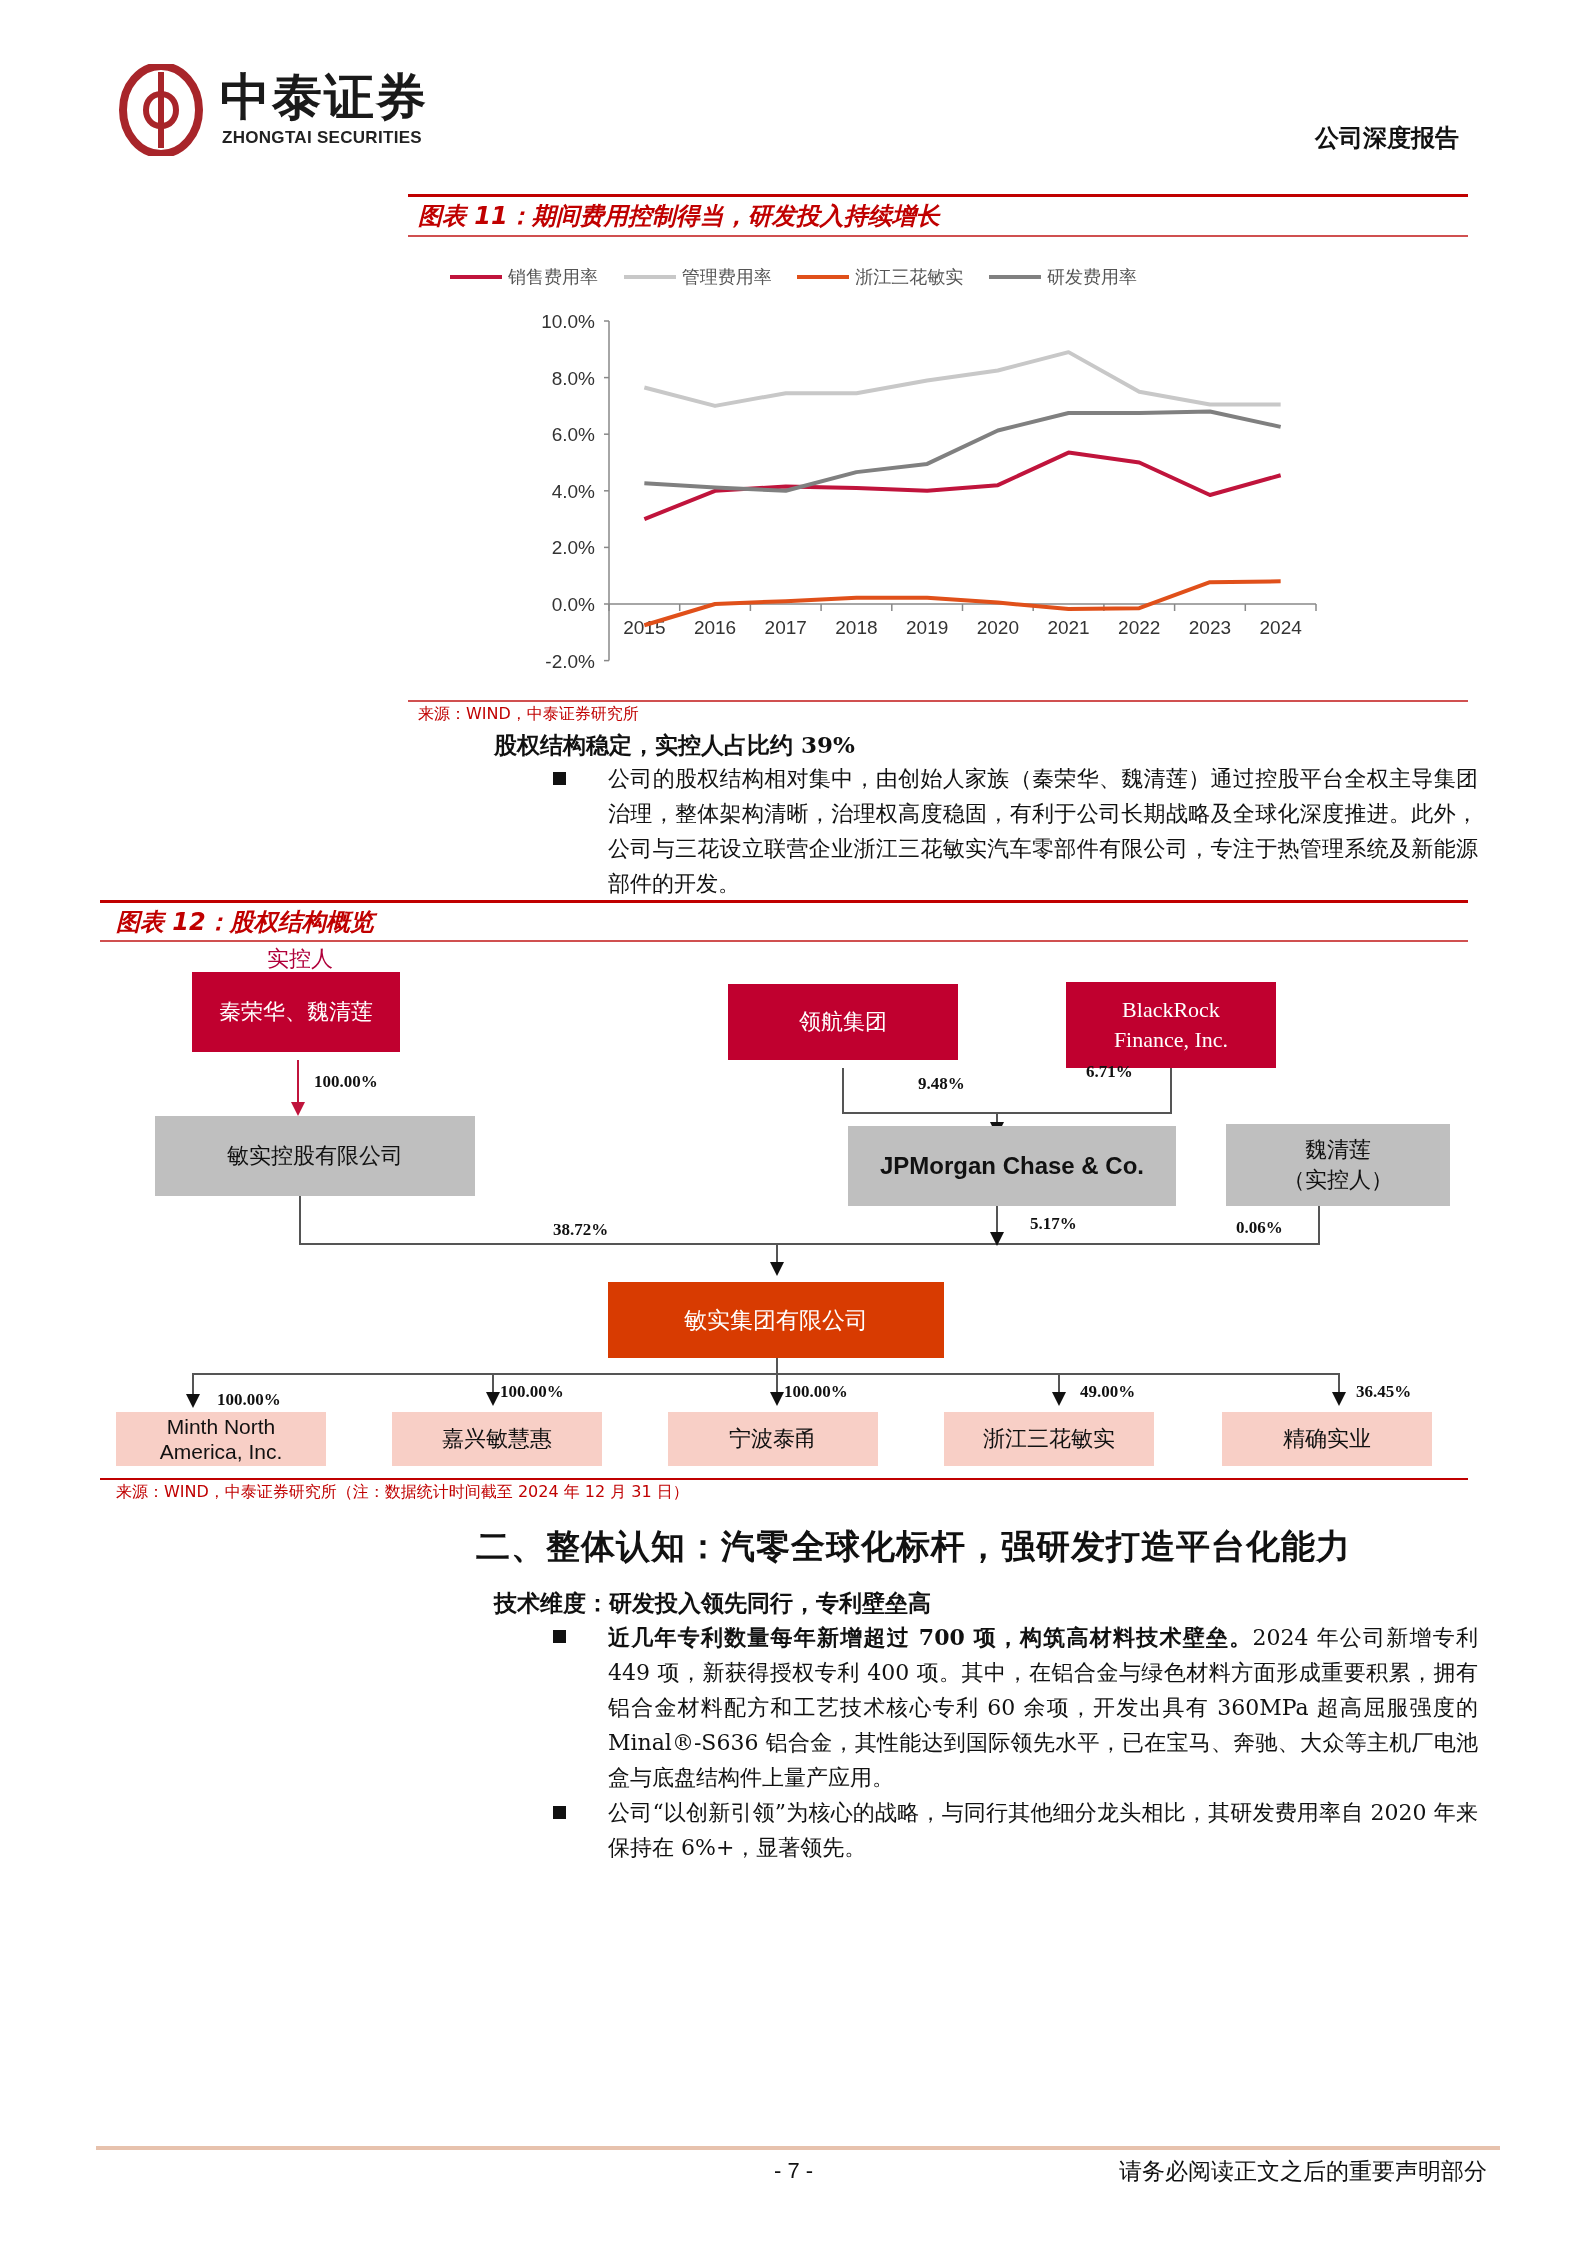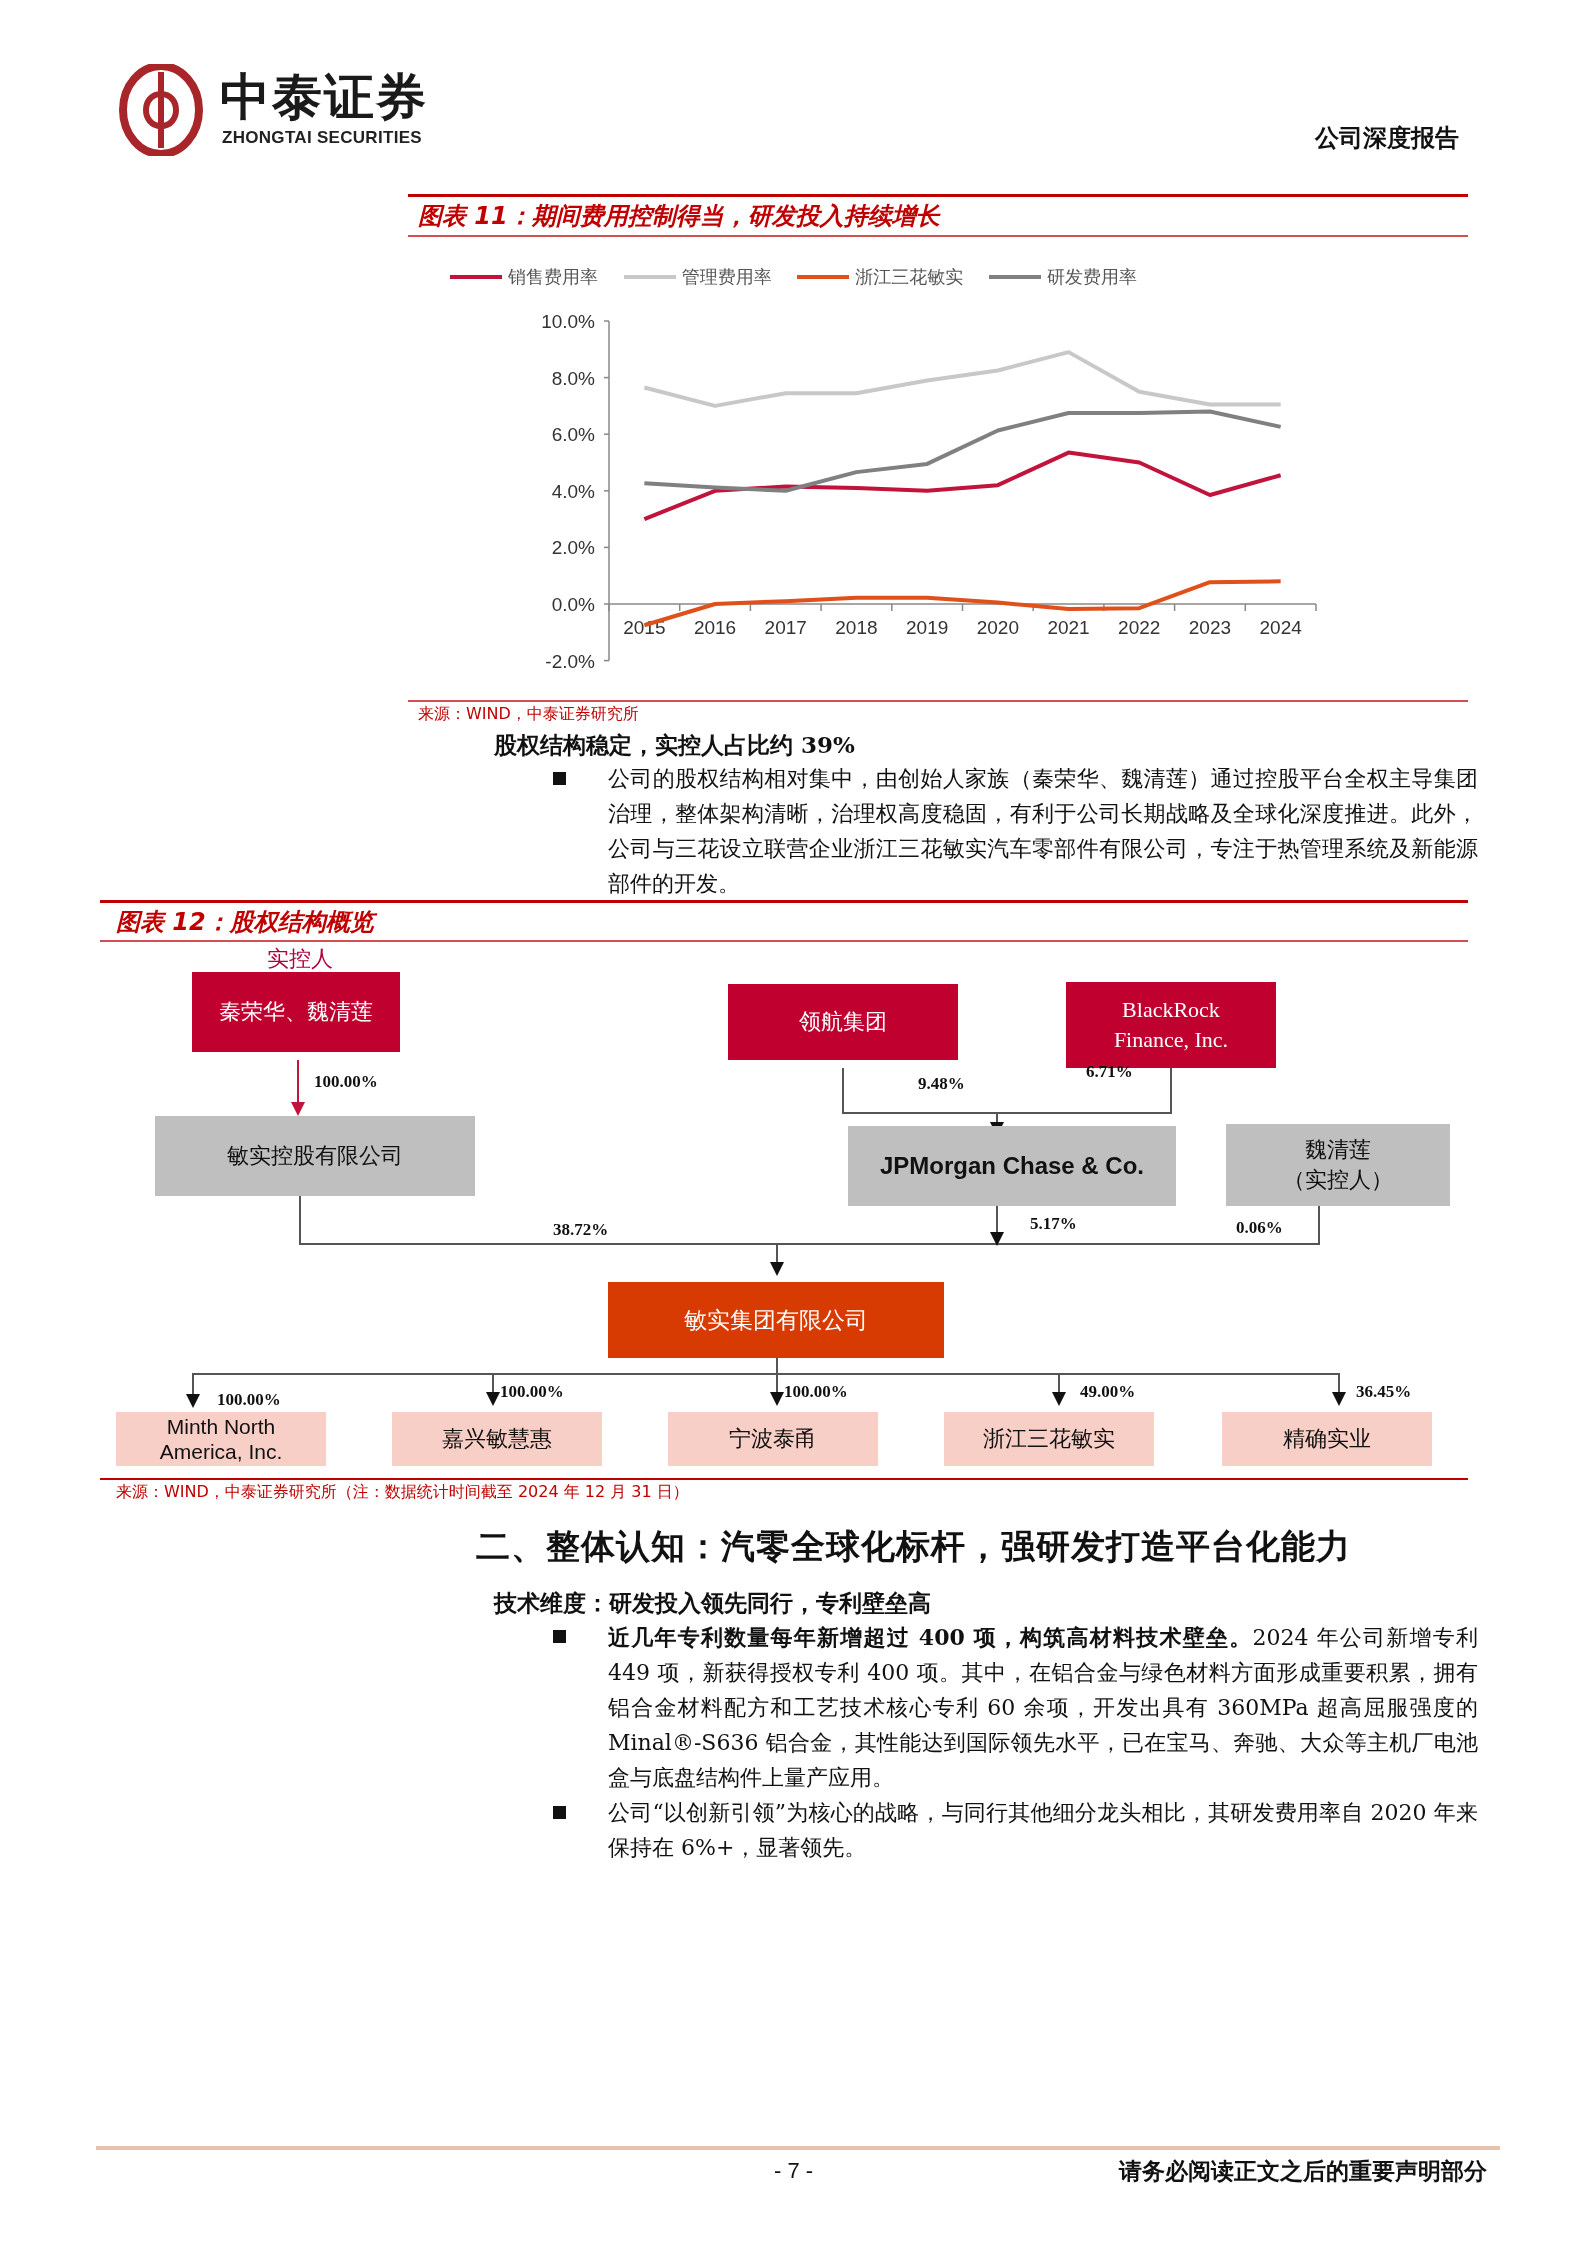--- a/index.html
+++ b/index.html
@@ -38,21 +38,21 @@
   .box-orange { background:#d83b01; color:#fff; font-size:23px; }
   .box-pink { background:#f8cfc6; color:#111; font-size:22px; line-height:28px; }
   .pct { font-family:"Liberation Serif", serif; font-weight:bold; font-size:17px; color:#111; }
   .hline { position:absolute; height:2px; background:#555; }
   .vline { position:absolute; width:2px; background:#555; }
   .arrow { position:absolute; width:0; height:0; border-left:7px solid transparent; border-right:7px solid transparent; border-top:14px solid #111; }
 
   
   #footer-rule { left:96px; top:2146px; width:1404px; height:4px; background:#e7c2ad; }
   #page-num { left:0; width:1587px; text-align:center; top:2158px; font-size:22px; font-family:"Liberation Sans", sans-serif; }
-  #disclaimer { right:100px; top:2156px; font-size:23px; font-weight:bold; }
+  #disclaimer { right:100px; top:2156px; font-size:23px; font-weight:normal; }
 </style>
 </head>
 <body>
 
 <div class="abs" id="logo-mark">
   <svg width="92" height="92" viewBox="0 0 92 92">
     <ellipse cx="46" cy="46" rx="38" ry="44" fill="none" stroke="#a8252a" stroke-width="8"></ellipse>
     <path d="M46 8 L46 84" stroke="#a8252a" stroke-width="6"></path>
     <path d="M46 30 C26 30 26 62 46 62 C66 62 66 30 46 30" fill="none" stroke="#a8252a" stroke-width="6"></path>
   </svg>
@@ -225,19 +225,19 @@
 <div class="abs box box-pink" style="left:1222px; top:1412px; width:210px; height:54px;">
   <span>精确实业</span>
 </div>
 
 <div class="abs" style="left:100px; top:1478px; width:1368px; height:2px; background:#c00000;"></div>
 <div class="abs source" style="left:116px; top:1482px;">来源：WIND，中泰证券研究所（注：数据统计时间截至 2024 年 12 月 31 日）</div>
 
 <div class="abs h-section" style="left:476px; top:1524px;">二、整体认知：汽零全球化标杆，强研发打造平台化能力</div>
 <div class="abs h-sub" style="left:494px; top:1588px;">技术维度：研发投入领先同行，专利壁垒高</div>
 <div class="abs bullet" style="left:553px; top:1630px;"></div>
-<div class="abs para" style="left:608px; top:1620px; width:870px;"><b>近几年专利数量每年新增超过 400 项，构筑高材料技术壁垒。</b><span>2024 年公司新增专利 449 项，新获得授权专利 400 项。其中，在铝合金与绿色材料方面形成重要积累，拥有铝合金材料配方和工艺技术核心专利 60 余项，开发出具有 360MPa 超高屈服强度的 Minal®-S636 铝合金，其性能达到国际领先水平，已在宝马、奔驰、大众等主机厂电池盒与底盘结构件上量产应用。</span></div>
+<div class="abs para" style="left:608px; top:1620px; width:870px;"><b>近几年专利数量每年新增超过 700 项，构筑高材料技术壁垒。</b><span>2024 年公司新增专利 449 项，新获得授权专利 400 项。其中，在铝合金与绿色材料方面形成重要积累，拥有铝合金材料配方和工艺技术核心专利 60 余项，开发出具有 360MPa 超高屈服强度的 Minal®-S636 铝合金，其性能达到国际领先水平，已在宝马、奔驰、大众等主机厂电池盒与底盘结构件上量产应用。</span></div>
 <div class="abs bullet" style="left:553px; top:1806px;"></div>
 <div class="abs para" style="left:608px; top:1795px; width:870px;">公司“以创新引领”为核心的战略，与同行其他细分龙头相比，其研发费用率自 2020 年来保持在 6%+，显著领先。</div>
 
 <div class="abs" id="footer-rule"></div>
 <div class="abs" id="page-num">- 7 -</div>
 <div class="abs" id="disclaimer">请务必阅读正文之后的重要声明部分</div>
 
 </body></html>

